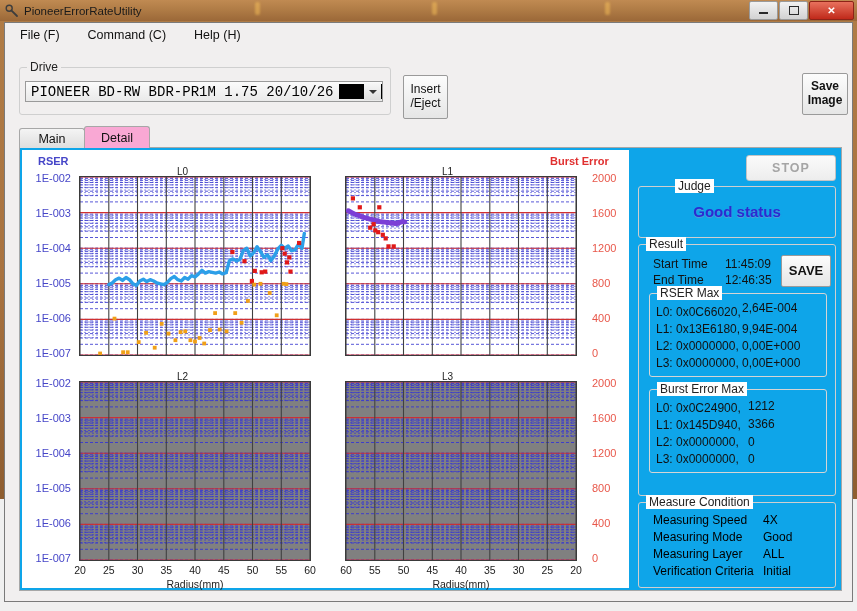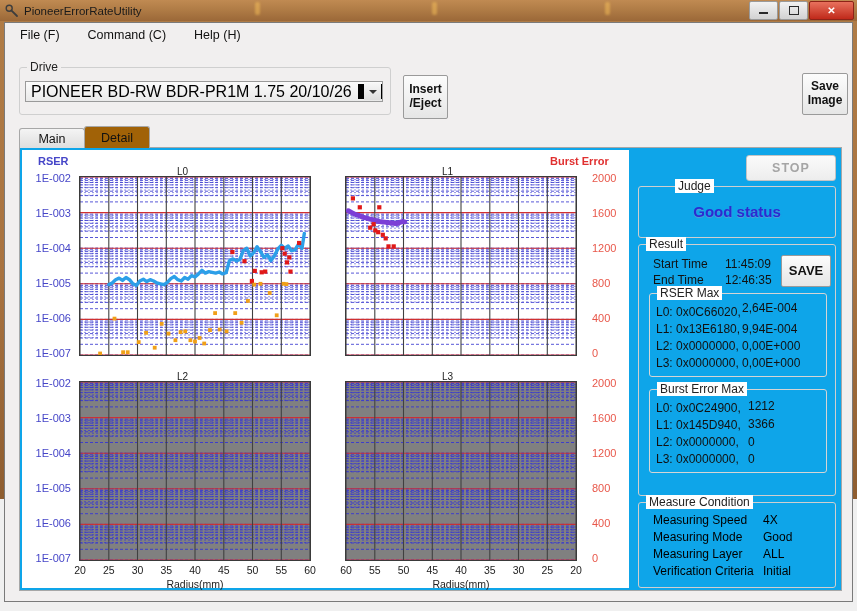--- a/index.html
+++ b/index.html
@@ -38,41 +38,41 @@
   .menubar{height:24px;display:flex;align-items:center;padding-left:12px;gap:22px;}
   .menuitem{font-size:12.5px;color:#111;padding:2px 3px;cursor:default;}
   
   .gb{position:absolute;border:1px solid #cfcfcf;border-radius:3px;background:transparent;}
   .gb>.gb-title{position:absolute;top:-8px;left:7px;background:#f1efef;padding:0 3px;font-size:12px;color:#222;}
   
   .drive-gb{left:14px;top:44px;width:370px;height:46px;}
   .drive-combo{position:absolute;left:5px;top:13px;width:358px;height:21px;
     border:1px solid #9a9a9a;background:linear-gradient(to bottom,#fbfbfb,#e9e9e9);
     display:flex;align-items:center;box-sizing:border-box;}
-  .drive-text{font-size:16px;padding-left:5px;white-space:nowrap;}
+  .drive-text{font-size:14px;padding-left:5px;white-space:nowrap;font-family:Liberation Mono, monospace;}
   .redact{display:inline-block;width:104px;height:15px;background:#000;margin-left:6px;vertical-align:middle;}
   .combo-arrow{position:absolute;right:1px;top:1px;width:17px;height:17px;
     background:linear-gradient(to bottom,#f7f7f7,#dcdcdc);display:flex;align-items:center;justify-content:center;}
   .combo-arrow i{display:block;width:0;height:0;border-left:4px solid transparent;border-right:4px solid transparent;border-top:4px solid #333;}
   
   .btn{border:1px solid #9a9a9a;border-radius:2px;
     background:linear-gradient(to bottom,#fcfcfc,#e6e6e6);
     display:flex;align-items:center;justify-content:center;flex-direction:column;
     font-size:12px;color:#111;text-align:center;line-height:1.15;cursor:default;}
-  .insert-btn{position:absolute;left:398px;top:52px;width:43px;height:42px;font-weight:bold;}
+  .insert-btn{position:absolute;left:398px;top:52px;width:43px;height:42px;font-weight:normal;}
   .media-gb{left:455px;top:44px;width:332px;height:41px;}
   .media-name{position:absolute;left:14px;top:14px;font-size:12px;}
   .media-id{position:absolute;left:178px;top:14px;font-size:12px;}
   .save-image-btn{position:absolute;left:797px;top:50px;width:44px;height:40px;font-weight:bold;}
   
   .tabstrip{position:absolute;left:14px;top:104px;width:823px;height:21px;display:flex;align-items:flex-end;z-index:4;}
   .tab{height:19px;min-width:44px;padding:0 10px;display:flex;align-items:center;justify-content:center;
     font-size:12.5px;border:1px solid #a7a7a7;border-bottom:none;border-radius:3px 3px 0 0;
     background:linear-gradient(to bottom,#f4f4f4,#dedede);color:#111;margin-right:-1px;cursor:default;}
-  .tab.active{height:21px;background:#a16207;border-color:#a7a7a7;z-index:5;font-weight:normal;}
+  .tab.active{height:21px;background:#f9a8d4;border-color:#a7a7a7;z-index:5;font-weight:normal;}
   .tabpanel{position:absolute;left:14px;top:124px;width:823px;height:444px;
     background:#0ea5e9;border:1px solid #a7a7a7;box-sizing:border-box;}
   
   .chart-area{position:absolute;left:2px;top:2px;width:607px;height:438px;background:#fff;}
   .axis-label{position:absolute;font-size:11px;font-weight:bold;color:#4646c8;}
   .axis-label.right{color:#e03030;}
   .plot-title{position:absolute;font-size:10px;color:#222;}
   .ytick{position:absolute;font-size:11px;color:#4646c8;text-align:right;white-space:nowrap;}
   .ytick.burst{color:#e8574a;text-align:left;}
   .xtick{position:absolute;font-size:10.5px;color:#222;text-align:center;width:20px;}

